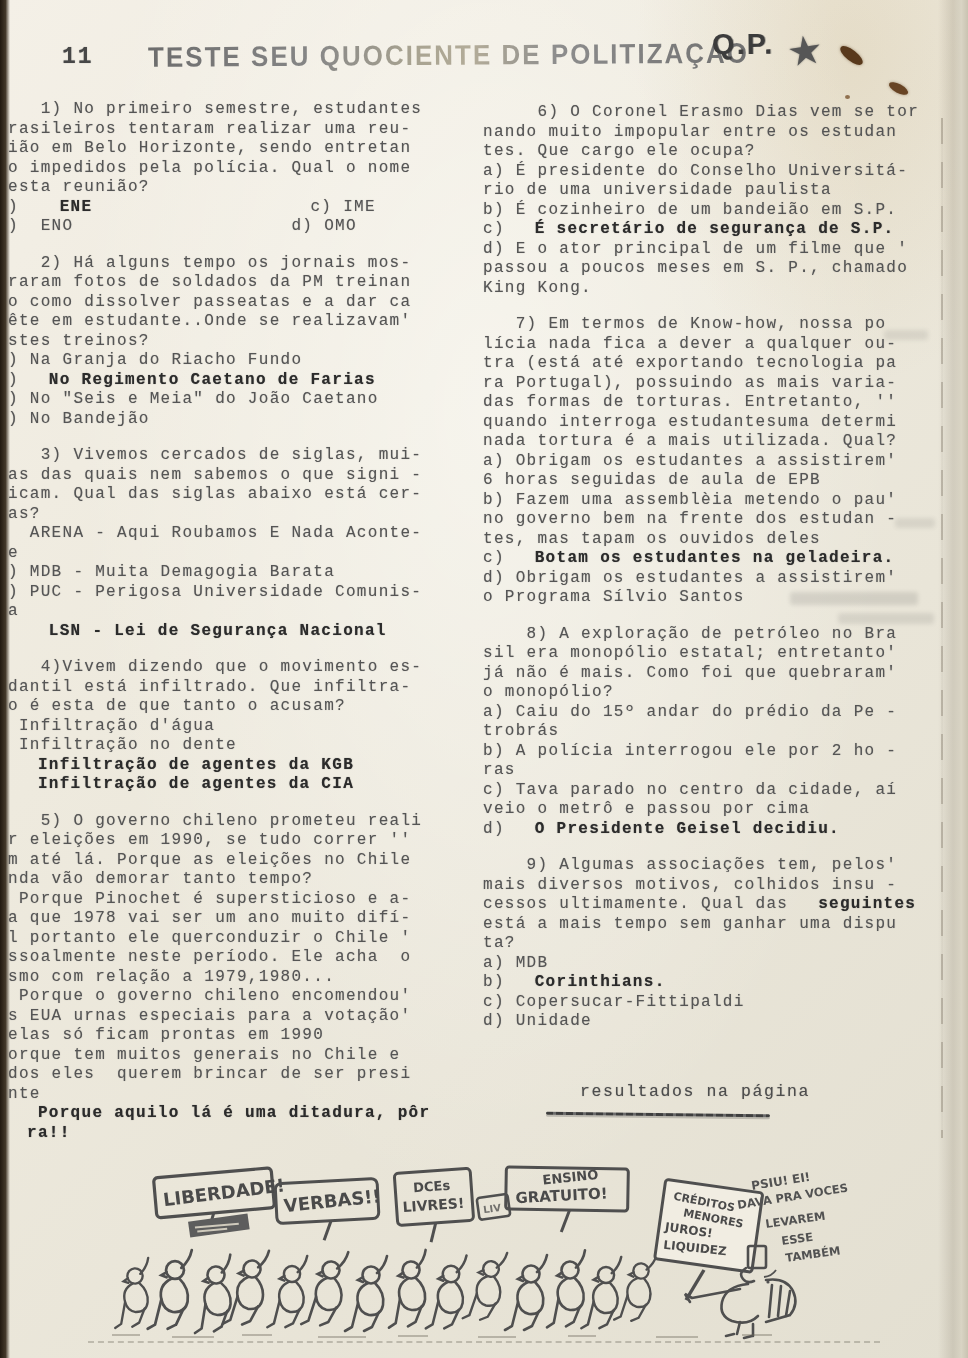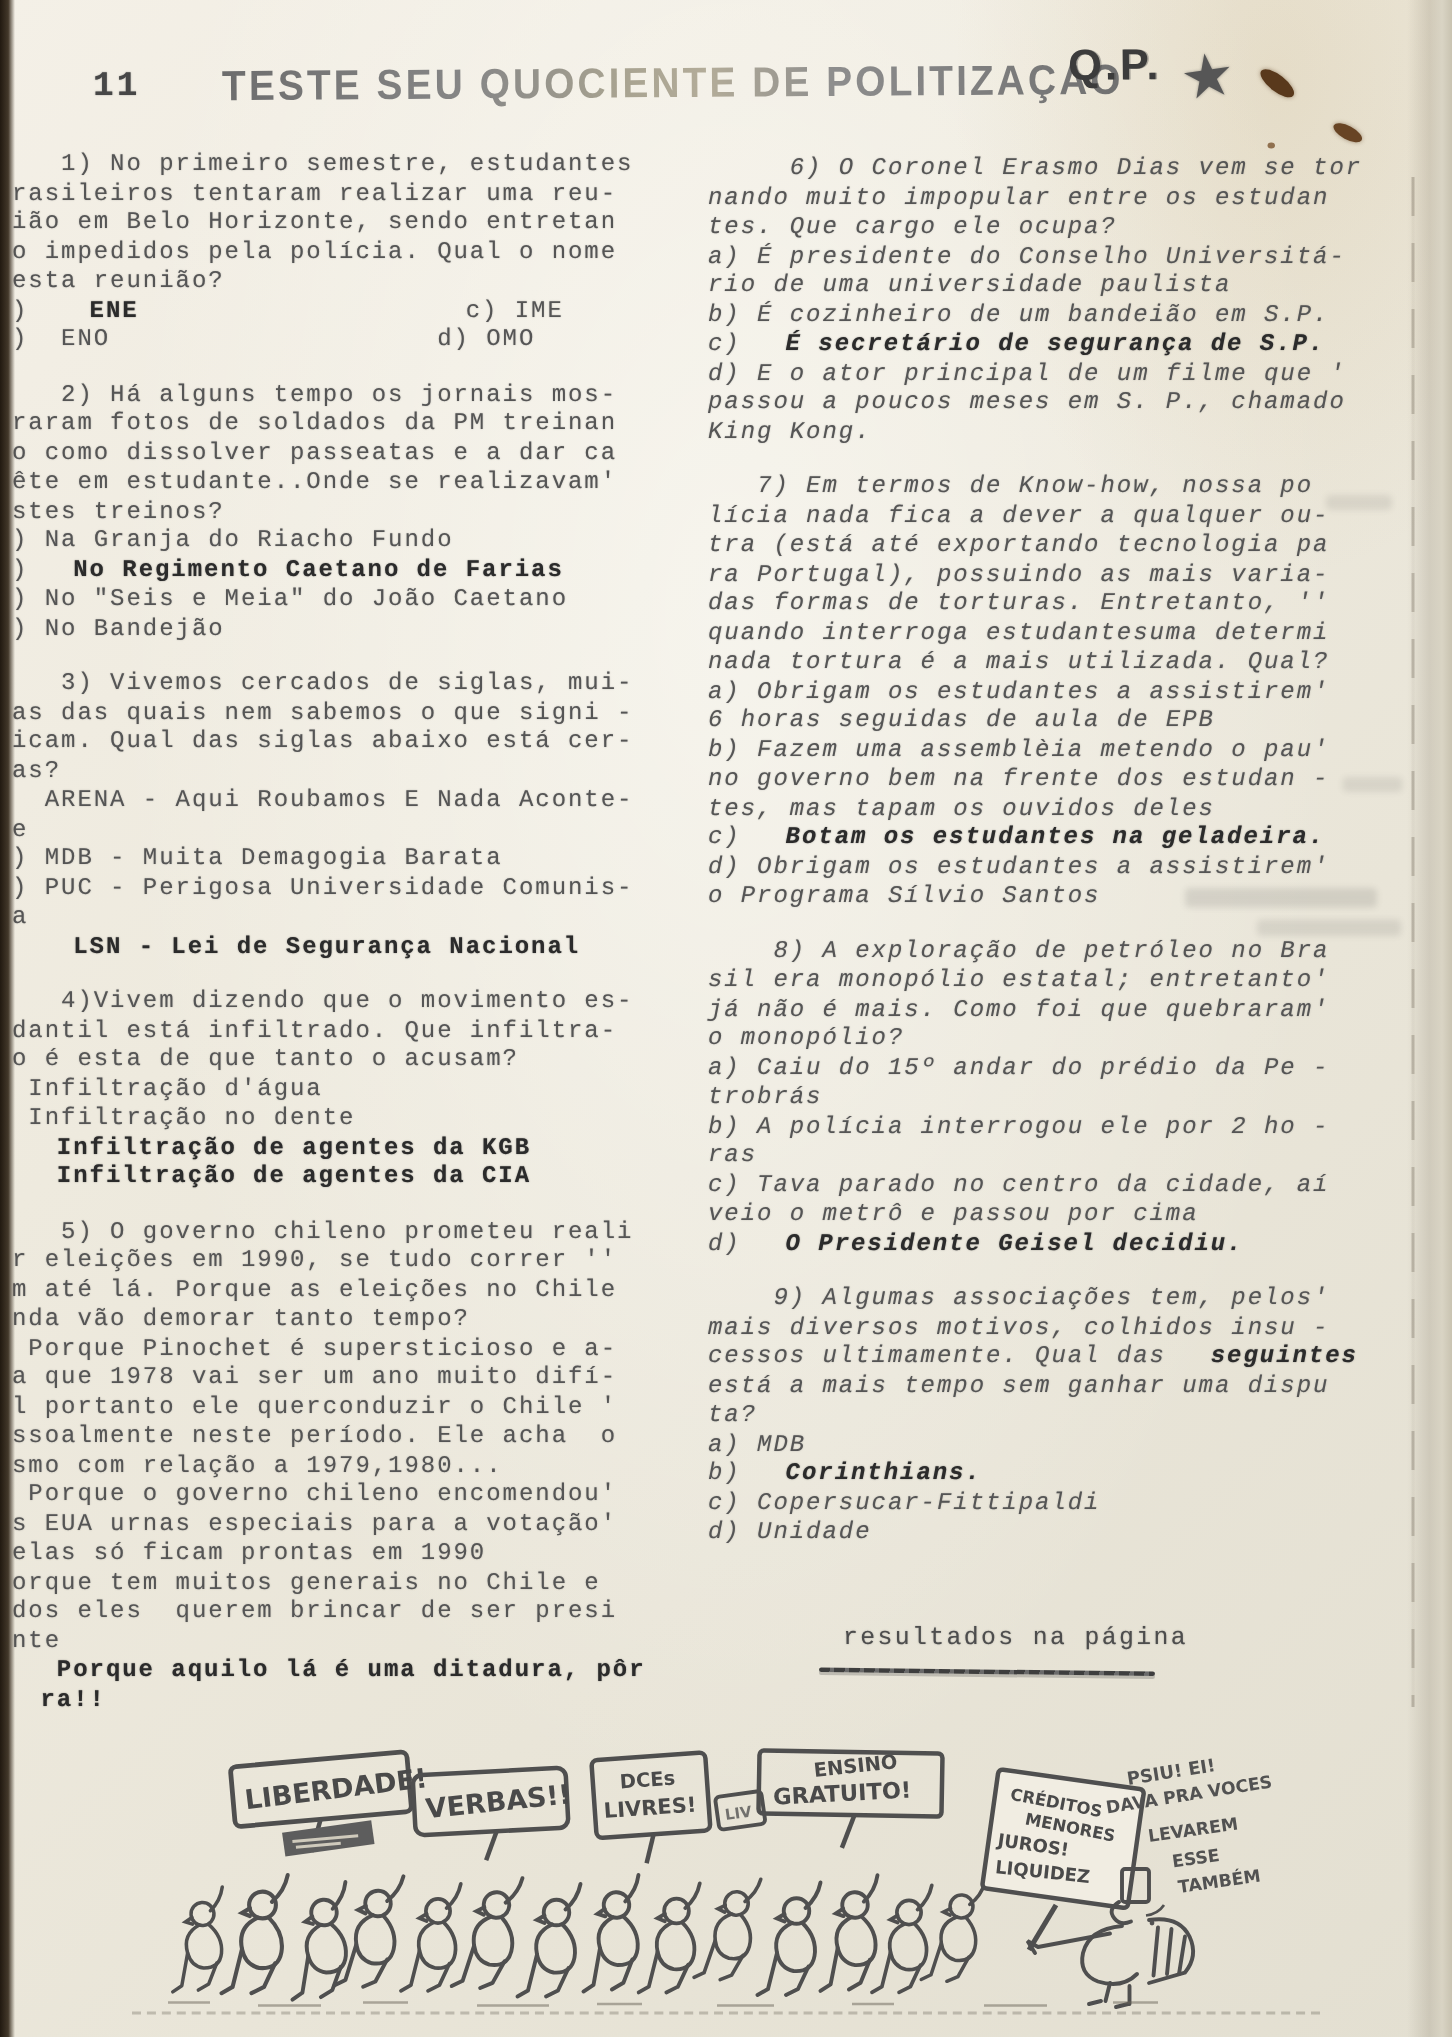--- a/index.html
+++ b/index.html
@@ -75,27 +75,27 @@
   .smudge-2 { left:838px; top:613px; width:96px; height:11px; opacity:0.11; }
   .smudge-3 { left:884px; top:330px; width:44px; height:10px; opacity:0.10; }
   .smudge-4 { left:895px; top:518px; width:40px; height:10px; opacity:0.10; }
   
   .column {
     position:absolute; white-space:pre;
     font-size:16px; letter-spacing:1.3px; line-height:19.5px;
     color:#555; text-shadow:0 0 1px rgba(85,85,85,0.42);
   }
   .col-left  { left:8px;  top:100px; width:472px; }
-  .col-right { left:472px; top:103px; width:478px;font-style:italic; }
+  .col-right { left:483px; top:103px; width:478px; }
   .qblock { margin-bottom:17px; }
   .tline { height:19.5px; }
   .bold { font-weight:700; color:#2b2b2b; text-shadow:0 0 1px rgba(40,40,40,0.55);padding-left:19px; }
   
   .results-note {
-    position:absolute; left:562px; top:1082px;
+    position:absolute; left:580px; top:1082px;
     font-size:16.5px; letter-spacing:1.6px; color:#4d4d4d;
     text-shadow:0 0 1px rgba(77,77,77,0.5);
   }
   .results-underline {
     position:absolute; left:546px; top:1113px; width:224px; height:3px;
     background:repeating-linear-gradient(90deg,#3e3e3e 0 7px, #6a6a6a 7px 10px);
     transform:rotate(0.7deg); border-radius:2px;
     box-shadow:0 2px 0 rgba(62,62,62,0.25);
   }
   

